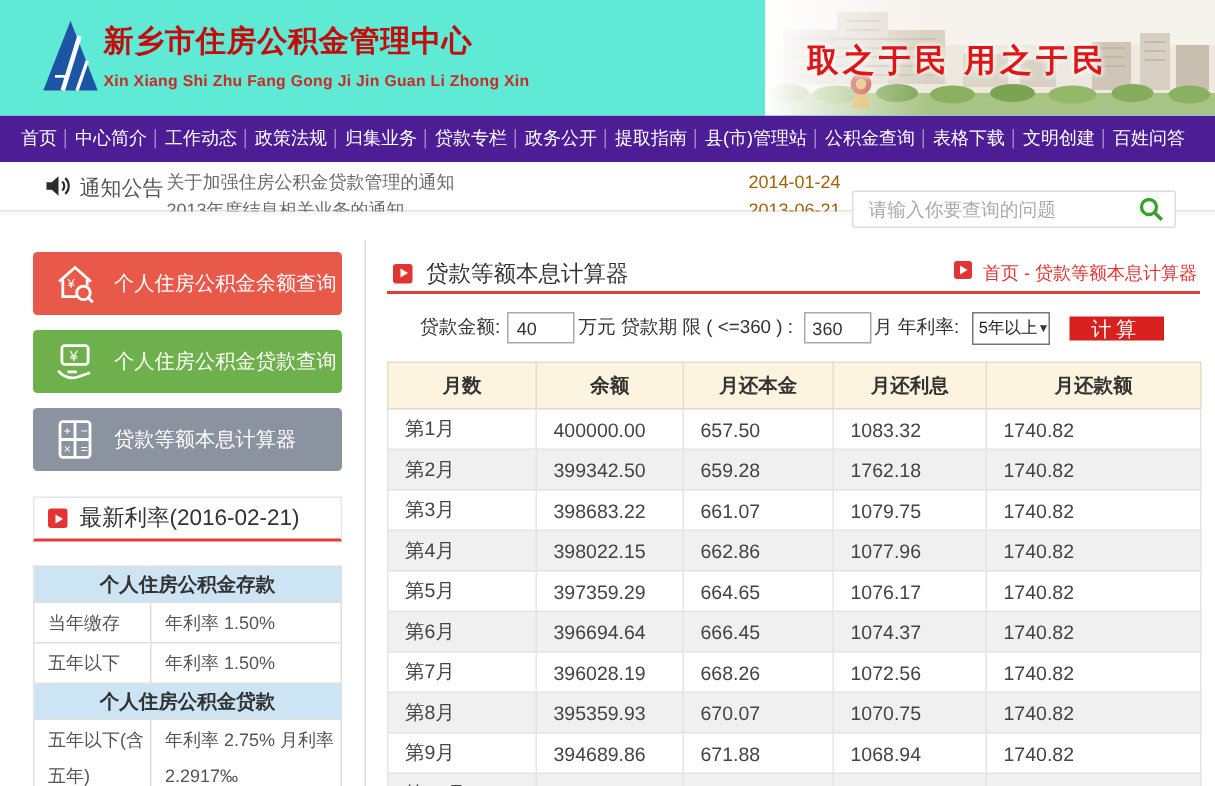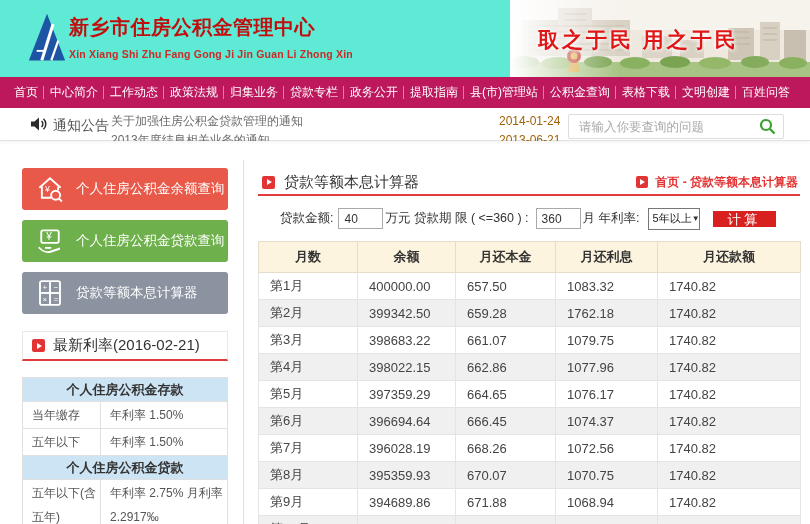--- a/index.html
+++ b/index.html
@@ -13,36 +13,36 @@
 .title-block { position:absolute; left:69px; top:14px; }
 .site-title { color:#c30d0d; font-size:20px; font-weight:bold; letter-spacing:0.5px; }
 .site-pinyin { color:#cb2b26; font-size:10.5px; font-weight:bold; margin-top:7px; letter-spacing:0.2px; }
 .banner-photo { position:absolute; right:0; top:0; width:300px; height:77px; overflow:hidden; }
 .banner-fade { position:absolute; left:0; top:0; bottom:0; width:110px;
   background:linear-gradient(to right,#ffffff,rgba(255,255,255,0)); }
 .slogan { position:absolute; left:28px; top:26px; font-size:21px; font-weight:bold;
   color:#e01616; letter-spacing:3px; text-shadow:0 0 4px #fff,0 0 4px #fff; white-space:nowrap; }
 
 
-.nav { height:31px; background:#be185d; display:flex; align-items:center; padding-left:8px; }
+.nav { height:31px; background:#4c1d95; display:flex; align-items:center; padding-left:8px; }
 .nav ul { list-style:none; display:flex; align-items:center; }
 .nav li { color:#fff; font-size:12px; padding:0 6px; cursor:pointer; position:relative; white-space:nowrap; }
 .nav li + li::before { content:""; position:absolute; left:-1px; top:2px; height:13px;
   border-left:1px solid rgba(255,255,255,0.45); }
 
 
 .notice { position:relative; height:33px; border-bottom:1px solid #e2e2e2;
   box-shadow:0 2px 3px rgba(0,0,0,0.04); }
 .speaker { position:absolute; left:30px; top:8px; }
 .notice-label { position:absolute; left:53px; top:9px; color:#555; font-size:14px; }
 .notice-list { position:absolute; left:111px; top:4px; width:452px; height:29px; overflow:hidden; }
 .notice-item { height:19px; line-height:19px; display:flex; font-size:12px; }
 .notice-item .t { width:388px; color:#6b6b6b; overflow:hidden; white-space:nowrap; cursor:pointer; flex:none; }
 .notice-item .d { color:#a16207; white-space:nowrap; flex:none; }
-.search { position:absolute; left:568px; top:6px; width:216px; height:25px;
+.search { position:absolute; left:568px; top:19px; width:216px; height:25px;
   border:1px solid #ddd; border-radius:2px; display:flex; align-items:center; background:#fff; }
 .search input { flex:1; border:none; outline:none; font-size:12.5px; padding-left:10px; color:#444;
   font-family:inherit; background:transparent; }
 .search input::placeholder { color:#aaa; }
 .search .mag { margin-right:7px; display:flex; cursor:pointer; }
 
 
 .divider { position:absolute; left:243px; top:160px; bottom:0; width:1px; background:#e0e0e0; }
 
 
@@ -64,21 +64,21 @@
   height:24px; border:1px solid #e0e0e0; }
 .rate-table td { font-size:12px; color:#555; border:1px solid #e0e0e0;
   padding:1px 0 1px 9px; line-height:24px; }
 .rate-table td.c1 { width:78px; }
 
 
 .main { position:absolute; left:258px; top:170px; width:542px; }
 .main-title-bar { height:26px; border-bottom:2px solid #e23b3b; display:flex; align-items:center; }
 .main-title-bar .txt { font-size:15px; color:#333; margin-left:9px; }
 .main-title-bar .red-sq { margin-left:4px; }
-.crumb { margin-left:auto; display:flex; align-items:center;font-weight:bold; }
+.crumb { margin-left:auto; display:flex; align-items:flex-start; }
 .crumb .red-sq { width:12px; height:12px; }
 .crumb .txt2 { color:#e23434; font-size:12px; margin:0 2px 0 7px; }
 .form-row { margin-top:10px; height:25px; display:flex; align-items:center;
   font-size:12.5px; color:#333; padding-left:22px; white-space:nowrap; }
 .form-row input { width:45px; height:21px; border:1px solid #a9a9a9; font-size:12px;
   padding:0 5px; color:#333; font-family:inherit; outline:none; margin-left:5px; }
 .form-row .sp { margin:0 2px; }
 .fakesel { width:52px; height:22px; border:1px solid #777; display:inline-flex; align-items:center;
   justify-content:space-between; padding:0 3px 0 4px; font-size:11px; color:#222;
   background:#fff; margin:0 0 0 6px; cursor:pointer; }

